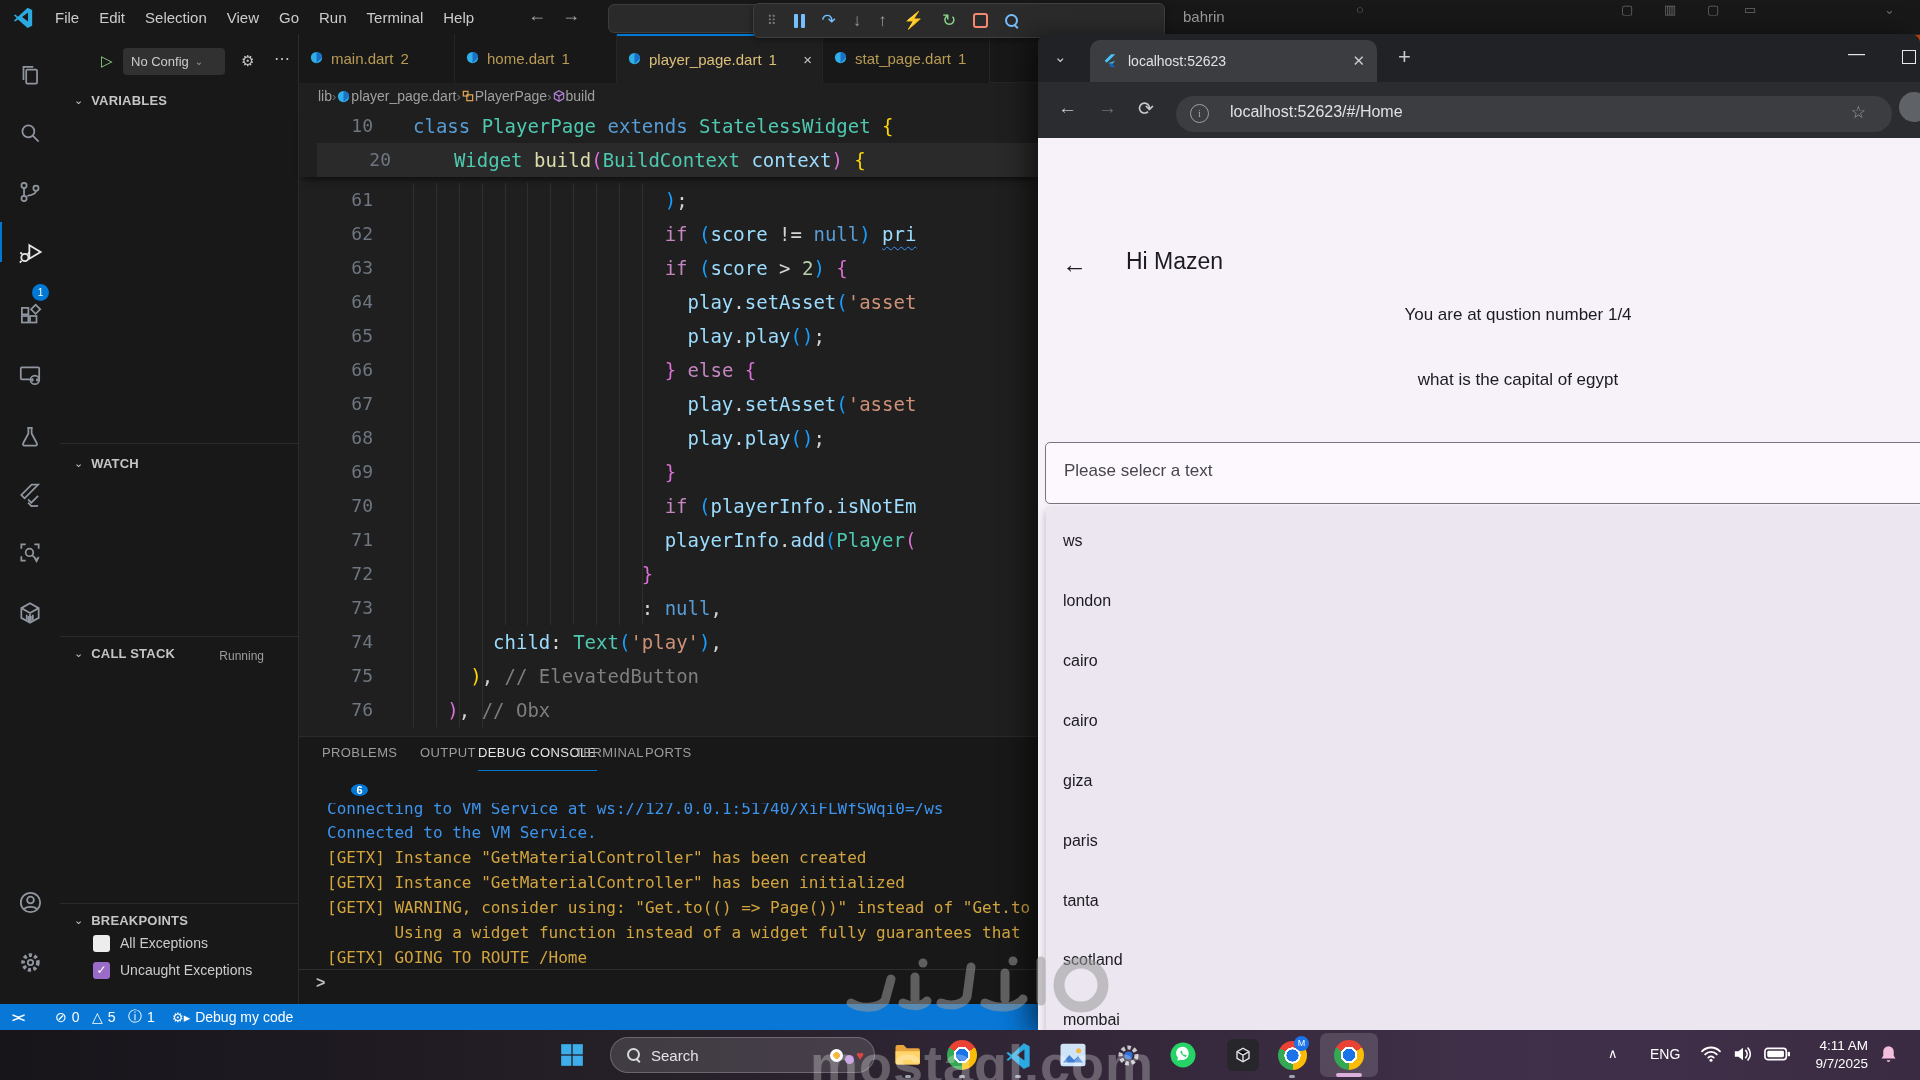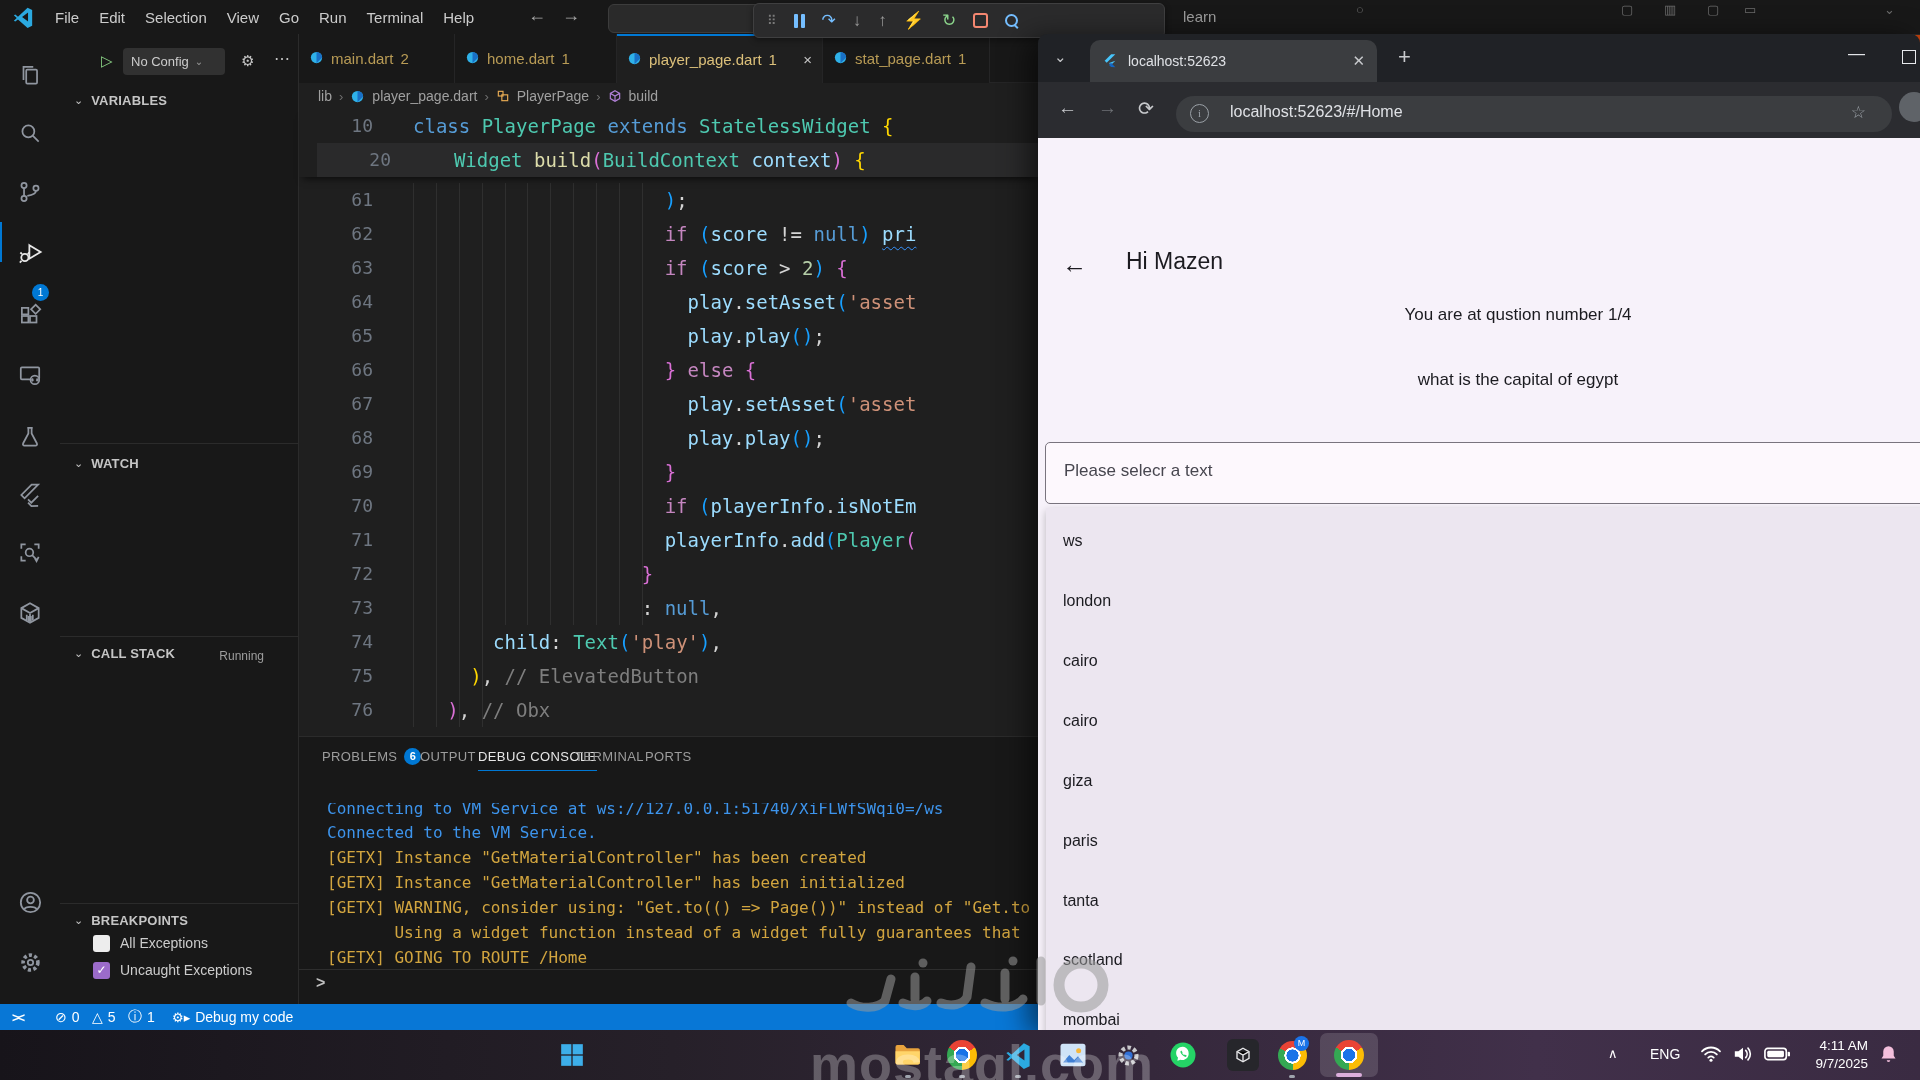--- a/index.html
+++ b/index.html
@@ -36,39 +36,39 @@
   .cbx{width:17px;height:17px;border-radius:3px;}
   .cbx.un{background:#EDEDED;}
   .cbx.ck{background:#9B6BC9;color:#fff;font-size:12px;display:flex;align-items:center;justify-content:center;}
   .bplabel{color:#CCCCCC;font-size:14px;}
   
   .etabs{left:299px;top:34px;width:741px;height:49px;background:#181818;display:flex;border-bottom:1px solid #252526;box-sizing:border-box;z-index:2;}
   .etab{height:49px;display:flex;align-items:center;gap:7px;padding:0 10px;box-sizing:border-box;
         border-right:1px solid #252526;font-size:15px;color:#B89B55;background:#181818;}
   .etab.act{background:#1F1F1F;color:#DCC07A;border-top:2px solid #0078D4;border-bottom:none;}
   .etab .x{color:#C5C5C5;margin-left:auto;font-size:15px;}
-  .crumbs{left:299px;top:83px;width:741px;height:26px;background:#1F1F1F;display:flex;align-items:center;gap:7px;
+  .crumbs{left:299px;top:83px;width:741px;height:26px;background:#1F1F1F;display:flex;align-items:center;
           padding-left:19px;box-sizing:border-box;color:#A0A0A0;font-size:14px;z-index:2;}
   .crumbs .sep{color:#6E6E6E;font-size:13px;}
   .codefont{font-family:"DejaVu Sans Mono",monospace;font-size:19px;line-height:34px;white-space:pre;}
   .sticky{left:299px;top:109px;width:741px;height:68px;background:#1F1F1F;z-index:4;box-shadow:0 6px 7px -4px rgba(0,0,0,.6);}
   .crow{position:absolute;left:0;width:741px;height:34px;}
   .crow .ln{position:absolute;left:0;top:0;width:74px;text-align:right;color:#6E7681;
             font-family:"DejaVu Sans Mono",monospace;font-size:18px;line-height:34px;}
   .crow .ct{position:absolute;left:114px;top:0;}
   .hlrow{background:#2A2A2B;margin-left:18px;}
   .coderows{left:299px;top:177px;width:741px;height:559px;background:#1F1F1F;overflow:hidden;z-index:2;}
   .guides{position:absolute;left:114px;background-image:repeating-linear-gradient(90deg,#2F2F2F 0 1px,transparent 1px 22.9px);}
   .tok-pn{color:#D4D4D4}.tok-kw{color:#569CD6}.tok-ty{color:#4EC9B0}.tok-fn{color:#DCDCAA}
   .tok-vr{color:#9CDCFE}.tok-cf{color:#C586C0}.tok-st{color:#CE9178}.tok-cm{color:#7E7E7E}
   .tok-nm{color:#B5CEA8}.tok-b1{color:#FFD700}.tok-b2{color:#DA70D6}.tok-b3{color:#179FFF}
   .tok-sq{color:#9CDCFE;text-decoration:underline wavy #3794FF 1px;text-underline-offset:5px;}
   
   .panel{left:299px;top:736px;width:741px;height:268px;background:#181818;border-top:1px solid #2B2B2B;box-sizing:border-box;z-index:2;}
-  .ptab{position:absolute;top:8px;font-size:13px;letter-spacing:.4px;color:#9D9D9D;display:flex;align-items:center;gap:7px;height:22px;}
+  .ptab{position:absolute;top:8px;font-size:13px;letter-spacing:.4px;color:#9D9D9D;display:flex;align-items:center;gap:24px;height:22px;flex-direction:column;}
   .ptab.on{color:#E7E7E7;border-bottom:1.5px solid #0078D4;padding-bottom:3px;}
   .pbadge{width:17px;height:17px;border-radius:50%;background:#0078D4;color:#fff;font-size:11px;
           display:flex;align-items:center;justify-content:center;font-weight:bold;}
   .consfont{font-family:"DejaVu Sans Mono",monospace;font-size:16px;line-height:24px;white-space:pre;}
   .cons{position:absolute;left:0;top:66px;width:741px;height:166px;overflow:hidden;}
   .cline{position:absolute;left:28px;}
   .c-blue{color:#3D94EC}.c-gold{color:#D2A53F}
   .prow{position:absolute;left:0;top:232px;width:741px;height:30px;border-top:1px solid #2E2E2E;}
   .prompt{position:absolute;left:17px;top:4px;color:#BFBFBF;font-size:16px;font-weight:bold;}
   
@@ -131,21 +131,21 @@
         <div class="mi">Selection</div>
         <div class="mi">View</div>
         <div class="mi">Go</div>
         <div class="mi">Run</div>
         <div class="mi">Terminal</div>
         <div class="mi">Help</div>
       </div>
     <span class="abs navarrow" style="left:528px">←</span>
     <span class="abs navarrow" style="left:562px">→</span>
     <div class="abs cmdbox"></div>
-    <span class="abs wtitle">learn</span>
+    <span class="abs wtitle">bahrin</span>
 
     <span class="abs ghost" style="left:1356px">○</span>
     <span class="abs ghost" style="left:1621px">▢</span>
     <span class="abs ghost" style="left:1664px">▥</span>
     <span class="abs ghost" style="left:1707px">▢</span>
     <span class="abs ghost" style="left:1744px">▭</span>
     <span class="abs ghost" style="left:1884px">⌄</span>
   </div>
 
   <div class="abs dbgbar">
@@ -466,20 +466,32 @@
 
   <div class="abs taskbar">
     <div class="tbi" style="left:556px">
       <svg width="26" height="26" viewBox="0 0 24 24">
           <rect x="2" y="2" width="9.4" height="9.4" fill="#3DAEE9"></rect>
           <rect x="12.6" y="2" width="9.4" height="9.4" fill="#3DAEE9"></rect>
           <rect x="2" y="12.6" width="9.4" height="9.4" fill="#3DAEE9"></rect>
           <rect x="12.6" y="12.6" width="9.4" height="9.4" fill="#3DAEE9"></rect>
         </svg>
       </div>
+    <div class="spill">
+      <span class="mag" style="color:#D9D9DC">
+          <i class="c"></i>
+          <i class="h"></i>
+        </span>
+      <span class="stxt">Search</span>
+      <span style="margin-left:auto;display:flex;align-items:center;gap:2px">
+        <i style="width:13px;height:13px;border-radius:50%;background:radial-gradient(circle,#F6B73C 0 35%,#FFF 36% 100%)"></i>
+        <i style="width:9px;height:9px;border-radius:50%;background:#B98ADB;margin-top:8px"></i>
+        <span style="color:#D44;font-size:13px">♥</span>
+        </span>
+    </div>
     <div class="tbi" style="left:892px">
       <svg width="30" height="30" viewBox="0 0 24 24">
           <path d="M2 5.5a1.5 1.5 0 011.5-1.5h5l2.5 2.5h9A1.5 1.5 0 0121.5 8v10a1.5 1.5 0 01-1.5 1.5H3.5A1.5 1.5 0 012 18z" fill="#E8A33D"></path>
           <path d="M2 9h19.5v9a1.5 1.5 0 01-1.5 1.5H3.5A1.5 1.5 0 012 18z" fill="#FFD56A"></path>
         </svg>
       </div>
     <div class="rundot" style="left:905px"></div>
     <div class="tbi" style="left:946px">
         <span class="chromeball" style="width:30px;height:30px"></span>
       </div>

